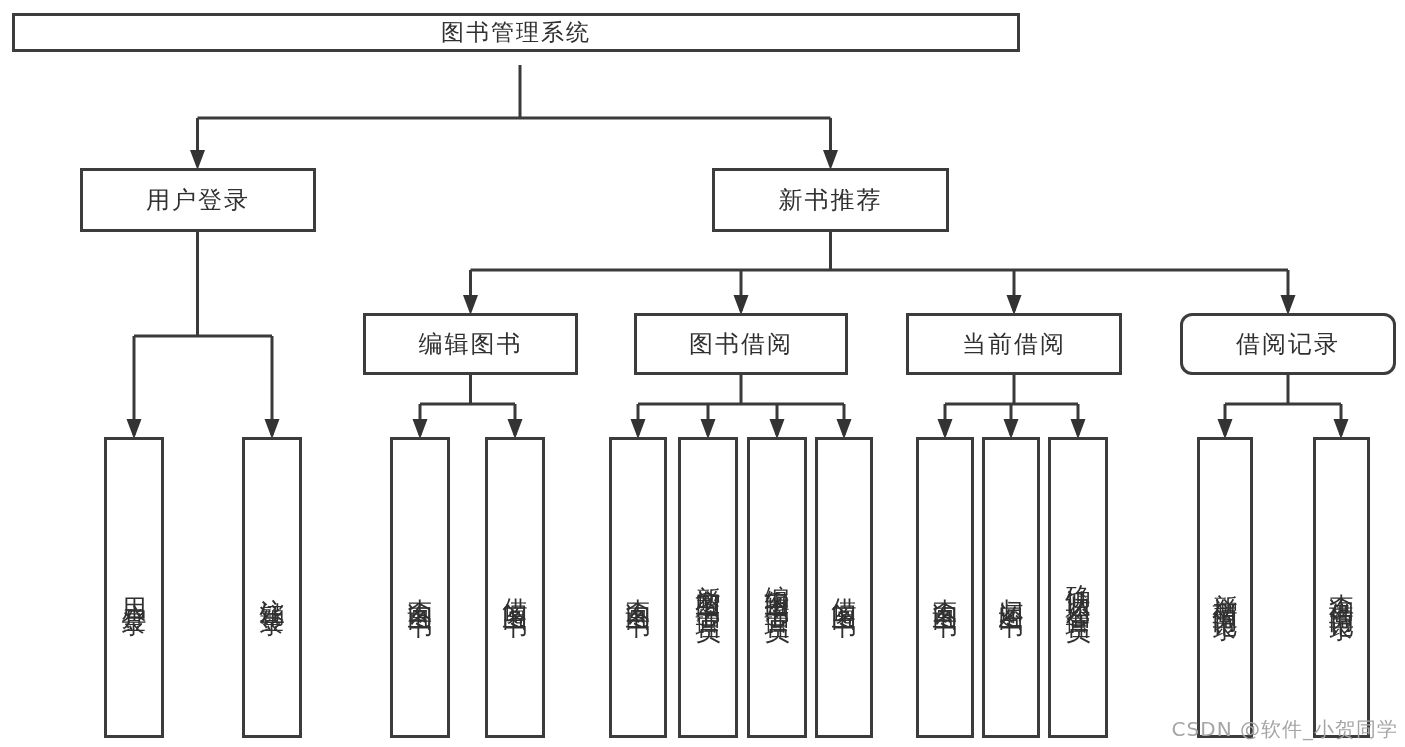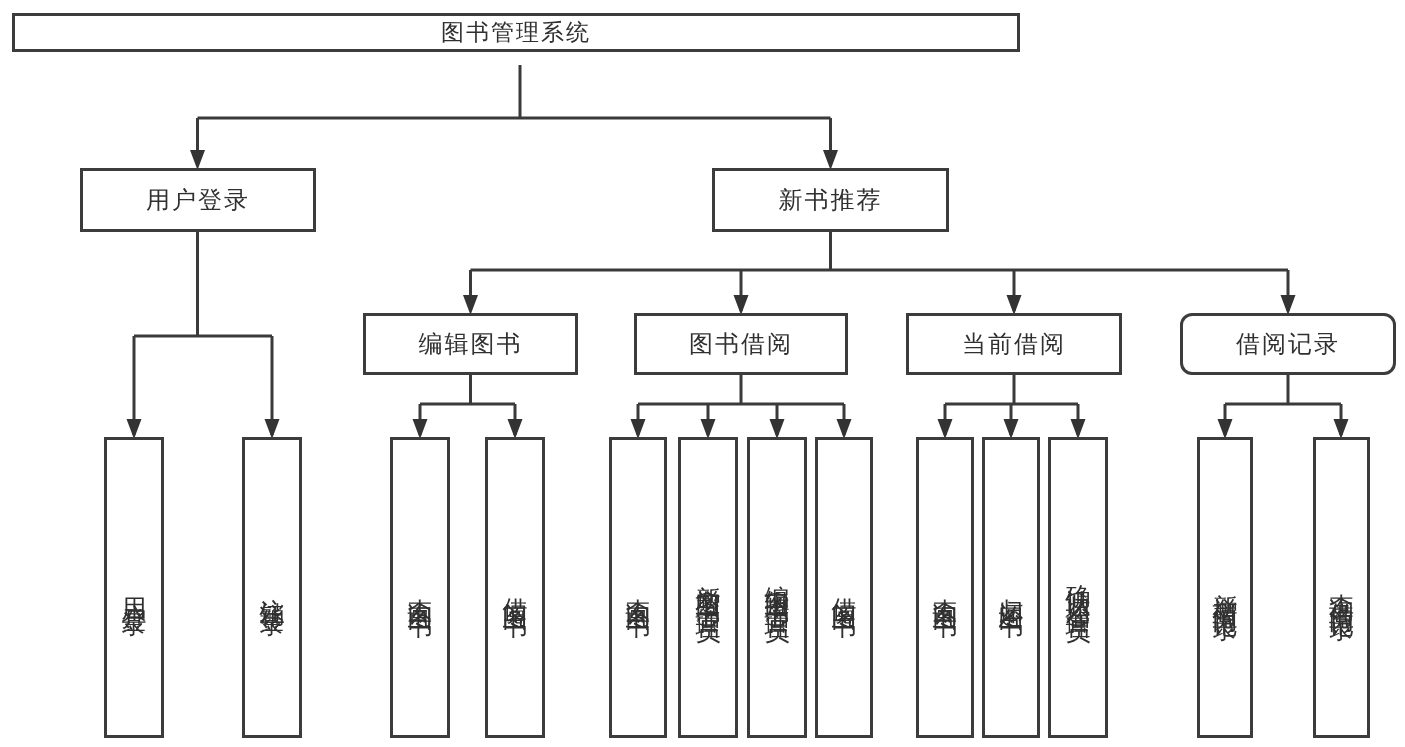--- a/index.html
+++ b/index.html
@@ -111,14 +111,15 @@
   <div class="node node-v" style="left:747px; top:437px; width:60px; height:301px;">编辑图书（管理员）</div>
   <div class="node node-v" style="left:815px; top:437px; width:58px; height:301px;">借阅图书</div>
 
   <div class="node node-v" style="left:916px; top:437px; width:58px; height:301px;">查询图书</div>
   <div class="node node-v" style="left:982px; top:437px; width:58px; height:301px;">归还图书</div>
   <div class="node node-v" style="left:1048px; top:437px; width:60px; height:301px;">确认归还（管理员）</div>
 
   <div class="node node-v" style="left:1197px; top:437px; width:56px; height:301px;">新增借阅记录</div>
   <div class="node node-v" style="left:1313px; top:437px; width:57px; height:301px;">查询借阅记录</div>
 
+  <div class="watermark">CSDN @软件_小贺同学</div>
 
 </div>
 
 </body></html>

